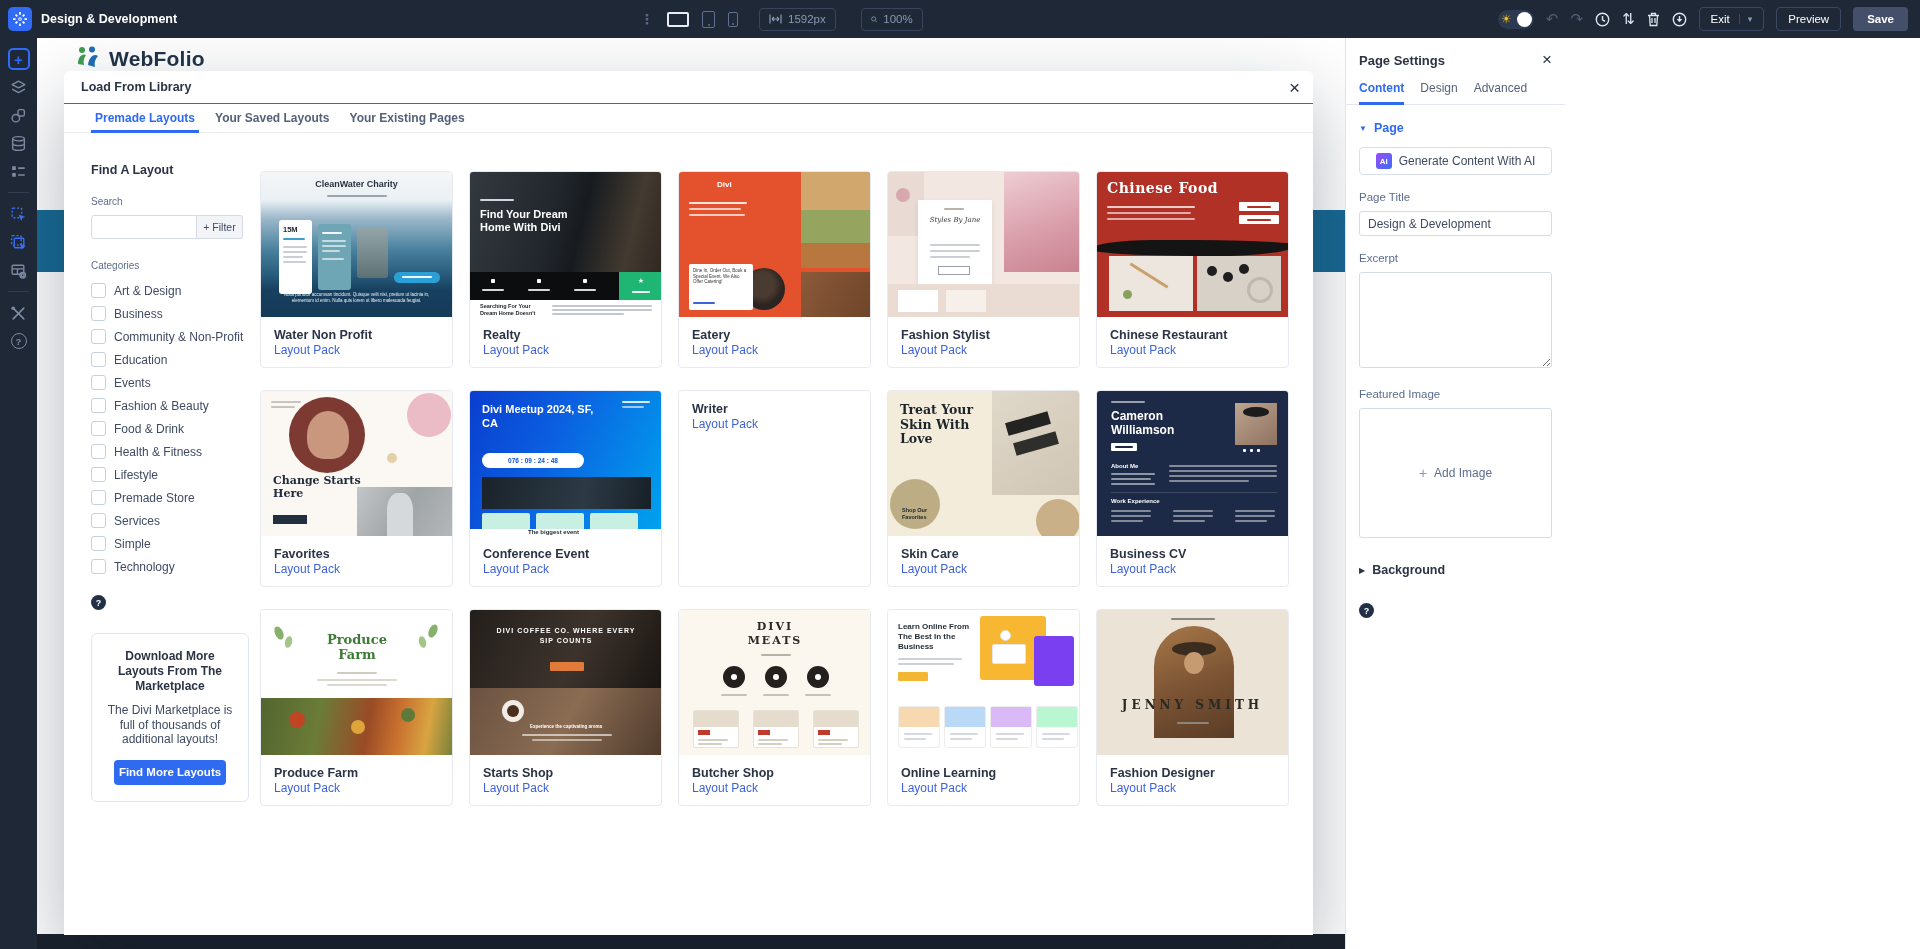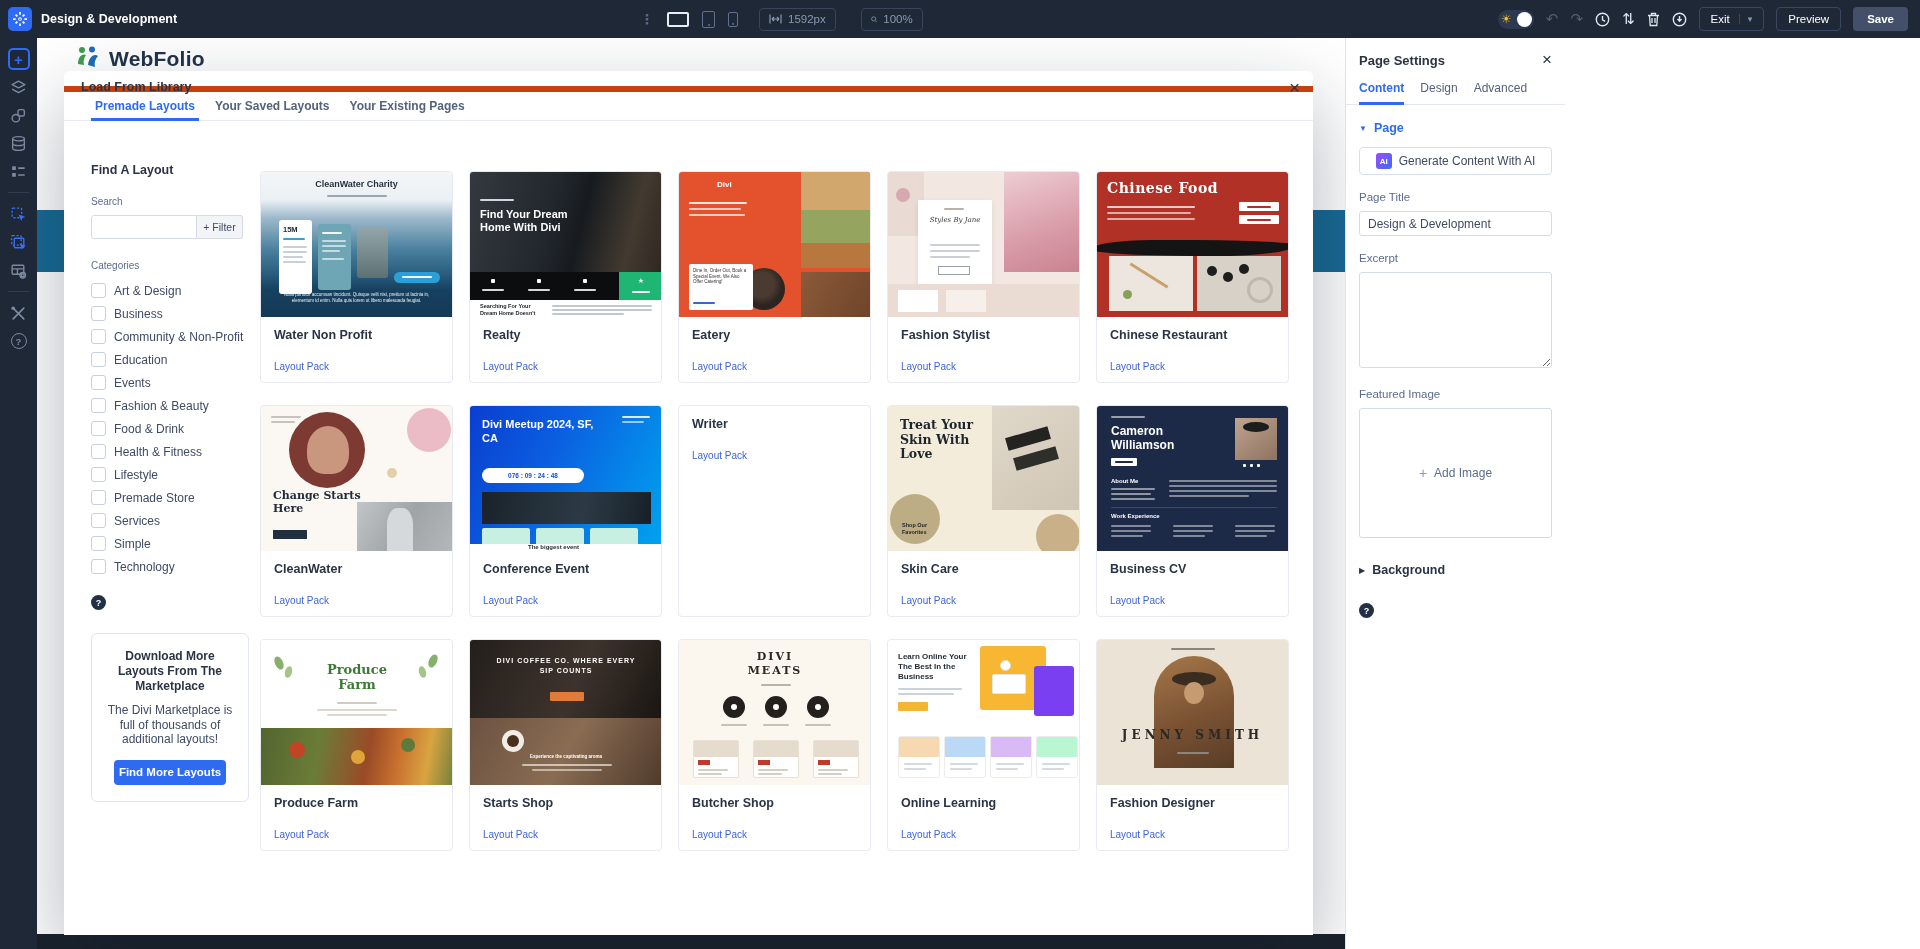--- a/index.html
+++ b/index.html
@@ -33,21 +33,21 @@
 .rail-plus{width:22px;height:22px;border:2px solid #2f6bf5;border-radius:5px;color:#2f6bf5;font-size:15px;font-weight:700;display:flex;align-items:center;justify-content:center;line-height:1}
 .qmark{width:16px;height:16px;border:1.5px solid #7c89a0;border-radius:50%;color:#7c89a0;font-size:9.5px;font-weight:700;display:flex;align-items:center;justify-content:center}
 
 #pagebg{position:absolute;left:37px;top:38px;width:1883px;bottom:0;background:#fff;z-index:10}
 .logo{position:absolute;left:38px;top:7px;display:flex;align-items:center;gap:7px}
 .logo-text{font-size:21px;font-weight:800;color:#223449;letter-spacing:.2px}
 .teal-band{position:absolute;left:0;top:172px;width:1308px;height:62px;background:#186a95}
 .dark-strip{position:absolute;left:0;top:896px;width:1308px;height:53px;background:#1a222c}
 
 #modal{position:absolute;left:64px;top:71px;width:1249px;height:864px;background:#fff;border-radius:6px 6px 0 0;box-shadow:0 30px 80px rgba(15,25,45,.32);z-index:30;overflow:hidden}
-.m-head{height:21px;border-bottom:6px solid #c2410c;position:relative}
+.m-head{height:33px;border-bottom:1px solid #c2410c;position:relative}
 .m-title{position:absolute;left:17px;line-height:33px;font-size:12.5px;font-weight:700;color:#2b3445}
 .m-close{position:absolute;right:13px;top:4px;font-size:19px;color:#2b3445;cursor:pointer;line-height:25px}
 .m-tabs{height:29px;border-bottom:1px solid #e8ecf2;display:flex;align-items:stretch;padding-left:31px;gap:20px}
 .m-tab{font-size:12px;font-weight:600;color:#55627a;display:flex;align-items:center;position:relative;cursor:pointer}
 .m-tab.active{color:#2e6bf0}
 .m-tab.active:after{content:"";position:absolute;left:-4px;right:-4px;bottom:-1px;height:3px;background:#2e6bf0}
 .m-body{position:absolute;left:0;right:0;top:62px;bottom:0;display:flex}
 
 .f-col{width:196px;padding:30px 0 0 27px;flex:none}
 .f-find{font-size:12.5px;font-weight:700;color:#2b3445;margin-bottom:19px}
@@ -74,21 +74,21 @@
 .v-list{width:16px;height:14px;cursor:pointer;display:flex;flex-direction:column;justify-content:space-between;padding:1px 0}
 .v-list i{height:2.5px;background:#c3cad6;border-radius:1px}
 .r-select{height:25px;width:104px;border:1px solid #d5dbe5;border-radius:4px;display:flex;align-items:center;padding:0 9px;font-size:11.5px;color:#2b3445;cursor:pointer}
 .r-select .chev{margin-left:auto;width:6px;height:6px;border-right:1.5px solid #55627a;border-bottom:1.5px solid #55627a;transform:rotate(45deg) translateY(-2px)}
 .r-signin{height:25px;background:#2e6bf0;border-radius:4px;color:#fff;font-size:11.5px;font-weight:700;display:flex;align-items:center;padding:0 13px;cursor:pointer}
 .grid{margin-top:19px;display:grid;grid-template-columns:repeat(5,193px);column-gap:16px;row-gap:22px}
 .card{border:1px solid #e7eaf1;border-radius:4px;background:#fff;overflow:hidden;cursor:pointer}
 .thumb{position:relative;width:100%;height:145px;overflow:hidden}
 .cf{padding:11px 13px 10px}
 .cf-t{font-size:12.5px;font-weight:700;color:#2b3445}
-.cf-l{font-size:10px;color:#3e63d9;margin-top:19px}
+.cf-l{font-size:12px;color:#3e63d9;margin-top:1px}
 .nl{position:absolute;height:2px;border-radius:1px}
 
 #panel{position:absolute;left:1345px;top:38px;width:220px;bottom:0;background:#fff;border-left:1px solid #dfe4ec;z-index:40;padding:12px 13px}
 .p-head{display:flex;align-items:center}
 .p-title{font-size:13px;font-weight:700;color:#2b3445}
 .p-close{margin-left:auto;font-size:17px;color:#2b3445;cursor:pointer}
 .p-tabs{margin:11px -13px 0;padding:0 13px;display:flex;gap:16px;border-bottom:1px solid #e3e8ef}
 .p-tab{font-size:12px;color:#55627a;padding-bottom:9px;position:relative;cursor:pointer}
 .p-tab.active{color:#2e6bf0;font-weight:700}
 .p-tab.active:after{content:"";position:absolute;left:0;right:0;bottom:-1px;height:3px;background:#2e6bf0}
@@ -496,21 +496,21 @@
   <span style="position:absolute;left:46px;top:20px;width:42px;height:48px;border-radius:50% 50% 40% 40%;background:#c9967e"></span>
   <span style="position:absolute;left:146px;top:2px;width:44px;height:44px;border-radius:50%;background:#ecbcc6"></span>
   <span style="position:absolute;left:126px;top:62px;width:10px;height:10px;border-radius:50%;background:#e3cfa8"></span>
   <b class="serif" style="position:absolute;left:12px;top:84px;width:90px;font-size:11px;line-height:12.5px;font-weight:600;color:#222c3a">Change Starts Here</b>
   <span style="position:absolute;left:96px;top:96px;width:97px;height:49px;background:linear-gradient(120deg,#c3c6c8,#9fa4a7 50%,#b5b8ba)">
                 <i style="position:absolute;left:30px;top:6px;width:26px;height:43px;border-radius:40% 40% 0 0;background:#d6d9da"></i>
               </span>
   <span style="position:absolute;left:12px;top:124px;width:34px;height:9px;background:#20303f"></span>
             </div>
             <div class="cf">
-              <div class="cf-t">CleanWater</div>
+              <div class="cf-t">Favorites</div>
               <div class="cf-l">Layout Pack</div>
             </div>
           </div>
           <div class="card">
             <div class="thumb">
               <div style="position:absolute;inset:0;background:linear-gradient(115deg,#0a3ecf 0%,#0b5fe0 40%,#00a4ef 100%)"></div>
   <b style="position:absolute;left:12px;top:12px;width:116px;font-size:11px;line-height:13.5px;font-weight:800;color:#fff">Divi Meetup 2024, SF, CA</b>
   <i class="nl" style="left:152px;top:10px;width:28px;background:rgba(255,255,255,.85);height:2px"></i>
               <i class="nl" style="left:152px;top:15px;width:22px;background:rgba(255,255,255,.6);height:2px"></i>
   <span style="position:absolute;left:12px;top:62px;width:102px;height:15px;background:#fff;border-radius:8px">
@@ -667,21 +667,21 @@
               </span>
             </div>
             <div class="cf">
               <div class="cf-t">Butcher Shop</div>
               <div class="cf-l">Layout Pack</div>
             </div>
           </div>
           <div class="card">
             <div class="thumb">
               <div style="position:absolute;inset:0;background:#fff"></div>
-  <b style="position:absolute;left:10px;top:12px;width:80px;font-size:8px;line-height:10px;font-weight:800;color:#1f2a33">Learn Online Your The Best In the Business</b>
+  <b style="position:absolute;left:10px;top:12px;width:80px;font-size:8px;line-height:10px;font-weight:800;color:#1f2a33">Learn Online From The Best In the Business</b>
   <i class="nl" style="left:10px;top:48px;width:64px;background:#ccd2da;height:2px"></i>
               <i class="nl" style="left:10px;top:53px;width:56px;background:#ccd2da;height:2px"></i>
   <span style="position:absolute;left:10px;top:62px;width:30px;height:9px;background:#f2b632;border-radius:1px"></span>
   <span style="position:absolute;left:92px;top:6px;width:66px;height:64px;background:#f7b733;border-radius:3px"></span>
   <span style="position:absolute;left:146px;top:26px;width:40px;height:50px;background:#7b3ff2;border-radius:3px"></span>
   <span style="position:absolute;left:104px;top:34px;width:34px;height:20px;background:#fff;border-radius:2px;border:1px solid #e5e5e5"></span>
   <span style="position:absolute;left:112px;top:20px;width:11px;height:11px;border-radius:50%;background:#fff;border:1px solid #e0e0e0"></span>
   <span style="position:absolute;left:10px;top:96px;width:42px;height:42px;border:1px solid #ececec;border-radius:3px">
                 <i style="position:absolute;left:0;top:0;width:100%;height:20px;background:#f6d9b0"></i>
                 <i class="nl" style="left:5px;top:26px;width:28px;background:#d5dae0;height:2px"></i>

